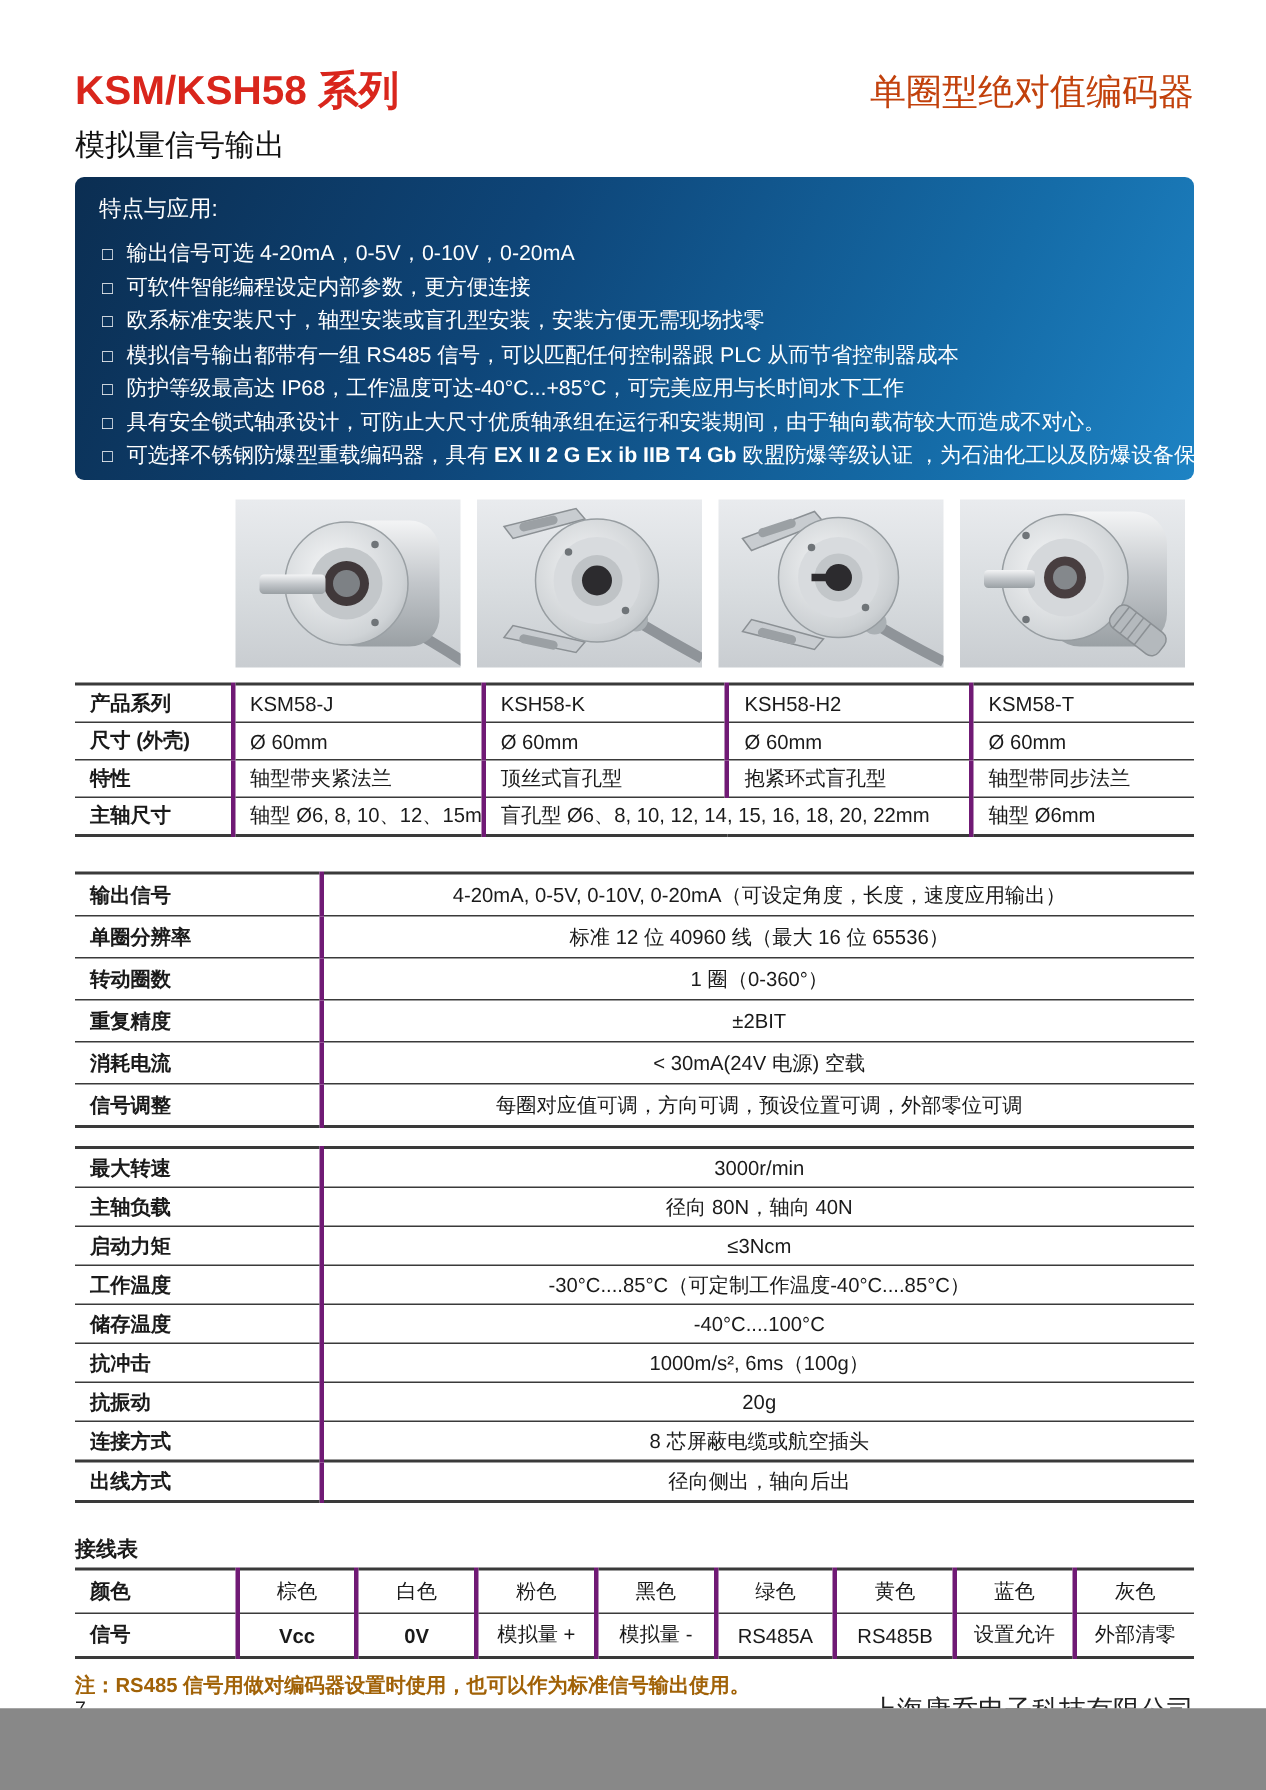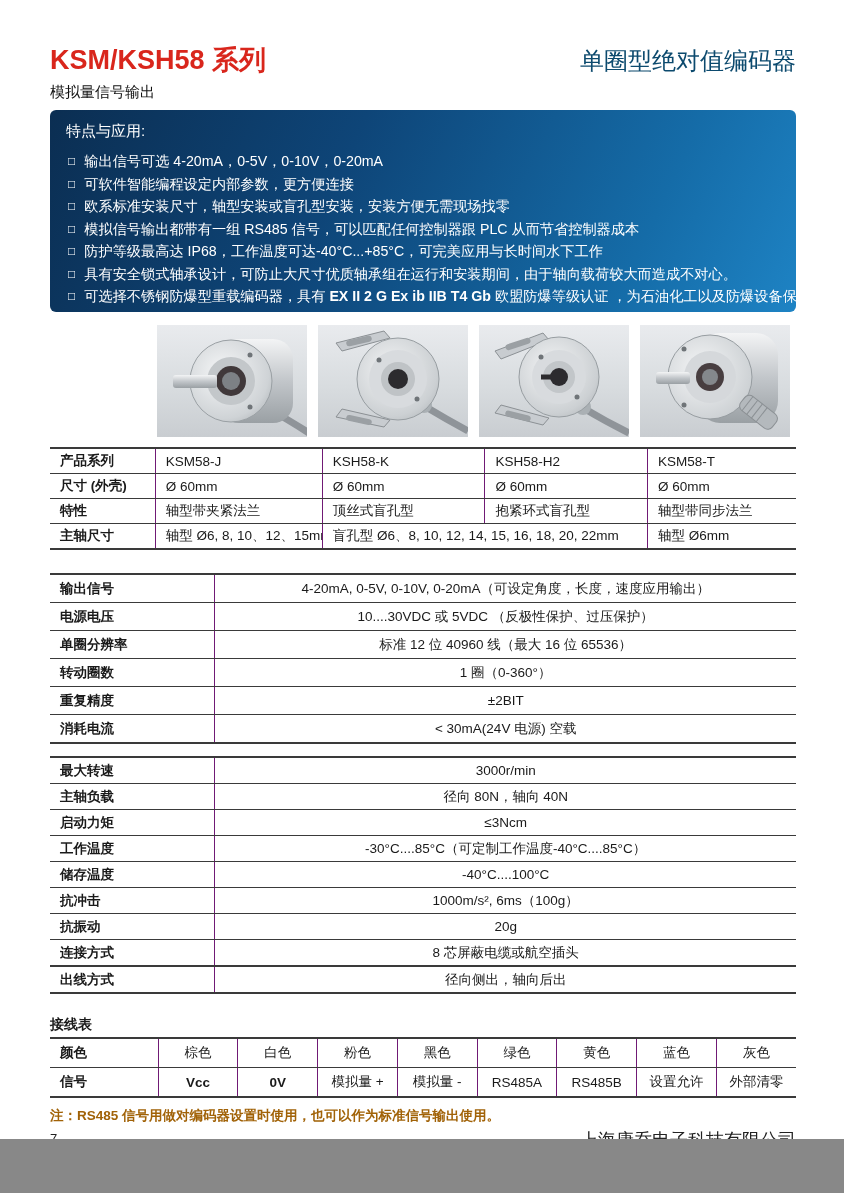--- a/index.html
+++ b/index.html
@@ -6,22 +6,22 @@
   .page{
     position:relative;width:844px;height:1139px;background:#ffffff;
     font-family:"Liberation Sans","DejaVu Sans",sans-serif;color:#1a1a1a;
     margin:0 auto;overflow:hidden;
   }
   .inner{padding:42px 48px 0 50px;}
 
   
   .title-row{display:flex;justify-content:space-between;align-items:baseline;}
   .series-title{margin:0;font-size:27px;font-weight:700;color:#d9261c;letter-spacing:0;}
-  .product-title{margin:0;font-size:24px;font-weight:500;color:#0c4a6e;}
-  .subtitle{font-size:15px;color:#111;margin-top:5px;}
+  .product-title{margin:0;font-size:24px;font-weight:500;color:#c2410c;}
+  .subtitle{font-size:20px;color:#111;margin-top:5px;}
 
   
   .features{
     margin-top:8px;border-radius:6px;color:#fff;
     background:linear-gradient(115deg,#0b2e52 0%,#0e4578 38%,#156ca8 78%,#1e83c4 100%);
     padding:12px 18px 12px 16px;height:178px;
   }
   .features-title{font-size:15px;margin-bottom:9px;}
   .features ul{list-style:none;margin:0;padding:0 0 0 2px;}
   .features li{display:flex;gap:9px;font-size:14.2px;line-height:22.5px;white-space:nowrap;}
@@ -32,21 +32,21 @@
   .photos{display:flex;gap:11px;margin:13px 0 10px 107px;}
   .photo{width:150px;height:112px;background:linear-gradient(180deg,#e9ebee 0%,#d8dcdf 55%,#c9cdd1 100%);}
   .photo svg{display:block;}
 
   
   table{border-collapse:collapse;width:100%;table-layout:fixed;}
   td{border-bottom:1px solid #3a3a3a;font-size:13.5px;padding:3px 10px;vertical-align:middle;overflow:hidden;white-space:nowrap;}
   tr:first-child td{border-top:2px solid #3a3a3a;}
   tr:last-child td{border-bottom:2px solid #3a3a3a;}
   td.label{font-weight:700;text-align:left;}
-  td.v{border-left:1px solid #701a75;}
+  td.v{border-left:3px solid #701a75;}
   .center td.v{text-align:center;}
 
   .products{margin-top:10px;}
   .products col.c0{width:14.1%;} .products col.c1{width:22.4%;}
   .products col.c2{width:21.8%;} .products col.c3{width:21.8%;} .products col.c4{width:19.9%;}
 
   .spec2{margin-top:23px;}
   .spec3{margin-top:12px;}
   .spec2 col.c0,.spec3 col.c0{width:22.1%;}
   .spec2 td{padding:4.5px 10px;margin-top:32px;}
@@ -268,38 +268,38 @@
       <colgroup>
           <col class="c0">
           <col>
         </colgroup>
       <tbody>
           <tr>
             <td class="label">输出信号</td>
             <td class="v">4-20mA, 0-5V, 0-10V, 0-20mA（可设定角度，长度，速度应用输出）</td>
           </tr>
       <tr>
-            <td class="label">电源电压</td>
-            <td class="v">10....30VDC  或  5VDC  （反极性保护、过压保护）</td>
-          </tr>
-      <tr>
             <td class="label">单圈分辨率</td>
             <td class="v">标准 12 位 40960 线（最大 16 位 65536）</td>
           </tr>
       <tr>
             <td class="label">转动圈数</td>
             <td class="v">1 圈（0-360°）</td>
           </tr>
       <tr>
             <td class="label">重复精度</td>
             <td class="v">±2BIT</td>
           </tr>
       <tr>
             <td class="label">消耗电流</td>
             <td class="v">&lt; 30mA(24V 电源) 空载</td>
+          </tr>
+      <tr>
+            <td class="label">信号调整</td>
+            <td class="v">每圈对应值可调，方向可调，预设位置可调，外部零位可调</td>
           </tr>
     </tbody>
       </table>
 
     <table class="spec3 center">
       <colgroup>
           <col class="c0">
           <col>
         </colgroup>
       <tbody>

